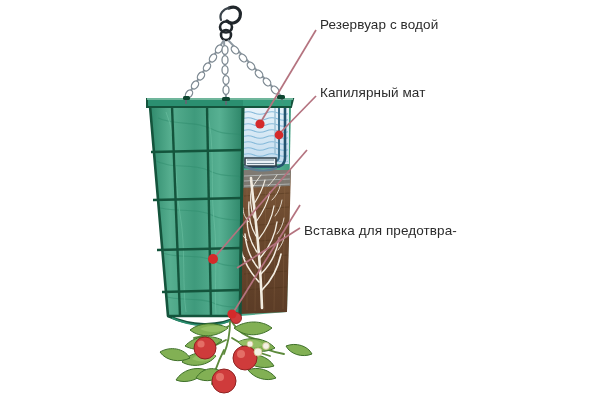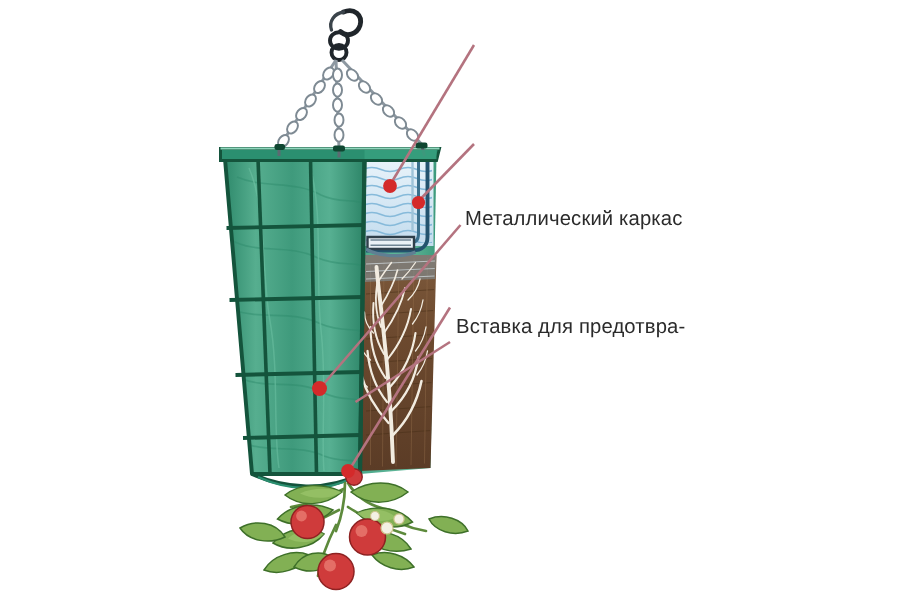--- a/index.html
+++ b/index.html
@@ -16,21 +16,21 @@
     position:absolute;
     color:#2b2b2b;
     font-size:13.5px;
     line-height:16.5px;
     white-space:pre;
     letter-spacing:0.1px;
   }
   #lbl-reservoir{left:320px;top:17px;}
   #lbl-mat{left:320px;top:85px;}
   #lbl-frame{left:310px;top:138px;}
-  #lbl-insert{left:304px;top:177px;}
+  #lbl-insert{left:304px;top:190px;}
 </style>
 </head>
 <body>
 
 <div id="stage">
 
   <svg class="layer" viewBox="0 0 600 400">
     <defs>
       <linearGradient id="gBag" x1="0" y1="0" x2="1" y2="0">
         <stop offset="0%" stop-color="#2f8a6c"></stop>
@@ -298,21 +298,22 @@
       <path d="M300,228 L237,268"></path>
     </g>
     <g>
       <circle cx="260" cy="124" r="4.6" fill="#d42a2a"></circle>
       <circle cx="279" cy="135" r="4.4" fill="#d42a2a"></circle>
       <circle cx="213" cy="259" r="5" fill="#d42a2a"></circle>
       <circle cx="232" cy="314" r="4.6" fill="#d42a2a"></circle>
     </g>
   </svg>
 
-
-
-  <div class="label" id="lbl-frame">Металлический каркас</div>
+  <div class="label" id="lbl-reservoir">Резервуар с водой</div>
+
+  <div class="label" id="lbl-mat">Капилярный мат</div>
+
 
   <div class="label" id="lbl-insert">
     <div>Вставка для предотвра-</div>
   </div>
 
 </div>
 
 </body></html>

